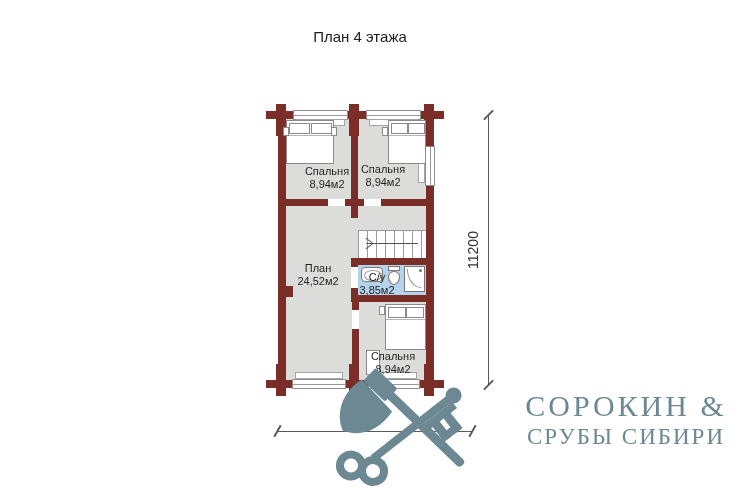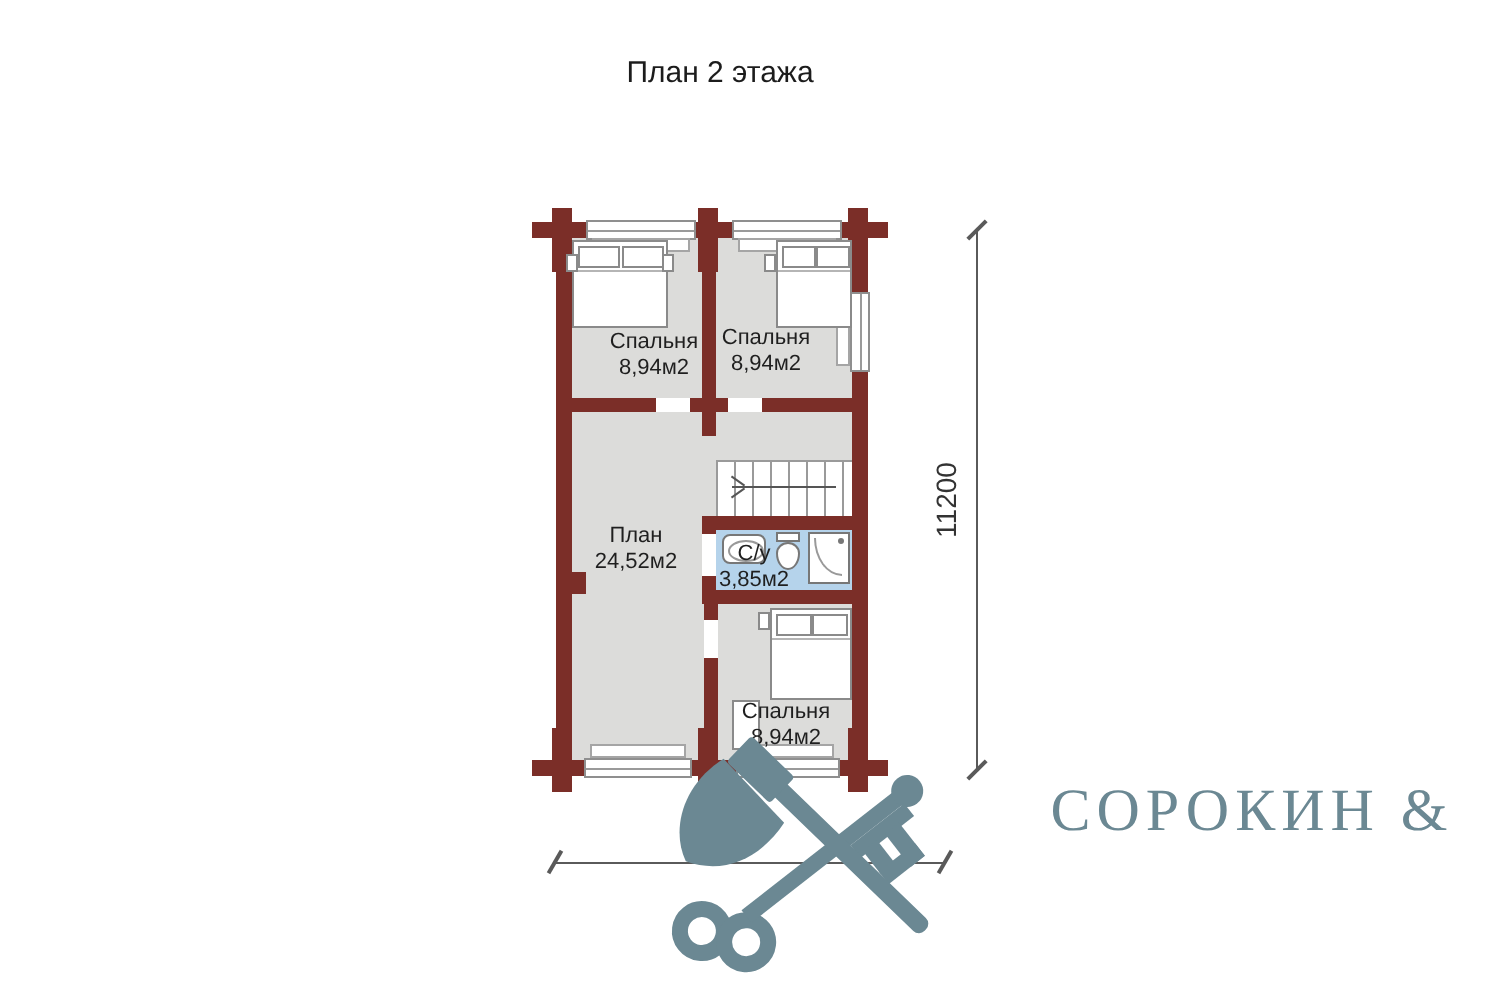--- a/index.html
+++ b/index.html
@@ -46,21 +46,21 @@
   
   .logo-text{position:absolute;left:500px;top:389px;width:252px;text-align:center;
     color:var(--logo,#6b8893);font-family:"Liberation Serif", serif;}
   .logo-l1{font-size:30px;font-weight:normal;letter-spacing:3px;line-height:33px;}
   .logo-l2{font-size:30px;font-weight:bold;letter-spacing:1px;line-height:33px;}
   .logo-l3{font-size:23px;font-weight:normal;letter-spacing:2px;line-height:30px;}
 </style>
 </head>
 <body>
 
-<div class="page-title">План 2 этажа</div>
+<div class="page-title">План 4 этажа</div>
 
 <div class="abs" style="left:0;top:0;width:753px;height:502px;">
 
   <div class="abs floor" style="left:286px;top:119px;width:140px;height:261px;"></div>
 
   <div class="abs wall" style="left:278px;top:111px;width:156px;height:8px;"></div>
   <div class="abs wall" style="left:278px;top:380px;width:156px;height:8px;"></div>
   <div class="abs wall" style="left:278px;top:111px;width:8px;height:277px;"></div>
   <div class="abs wall" style="left:426px;top:111px;width:8px;height:277px;"></div>
 
@@ -199,13 +199,14 @@
 
   <g transform="translate(44,16) rotate(-46)">
     <rect x="-4" y="8" width="9" height="112" rx="4" fill="#6b8893"></rect>
     <rect x="-8" y="-10" width="18" height="30" rx="2" fill="#6b8893"></rect>
     <path d="M -8,-12 C -32,-18 -52,-6 -58,10 C -50,28 -32,36 -10,32 Z" fill="#6b8893"></path>
   </g>
 </svg>
 
 <div class="logo-text">
   <div class="logo-l1">СОРОКИН &amp;</div>
+  <div class="logo-l3">СРУБЫ СИБИРИ</div>
 </div>
 
 </body></html>

